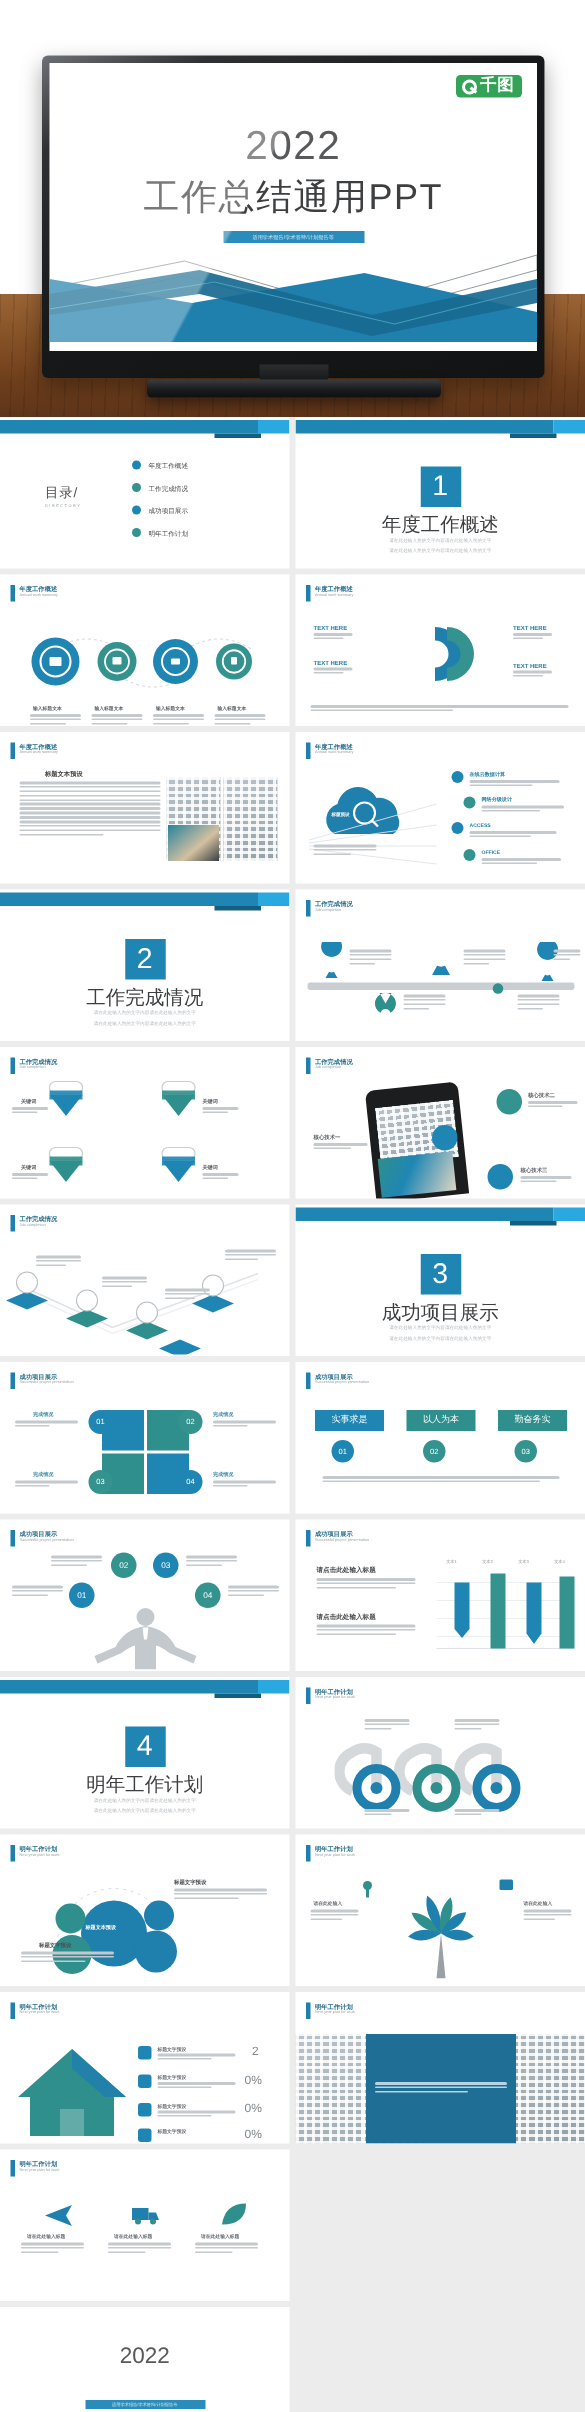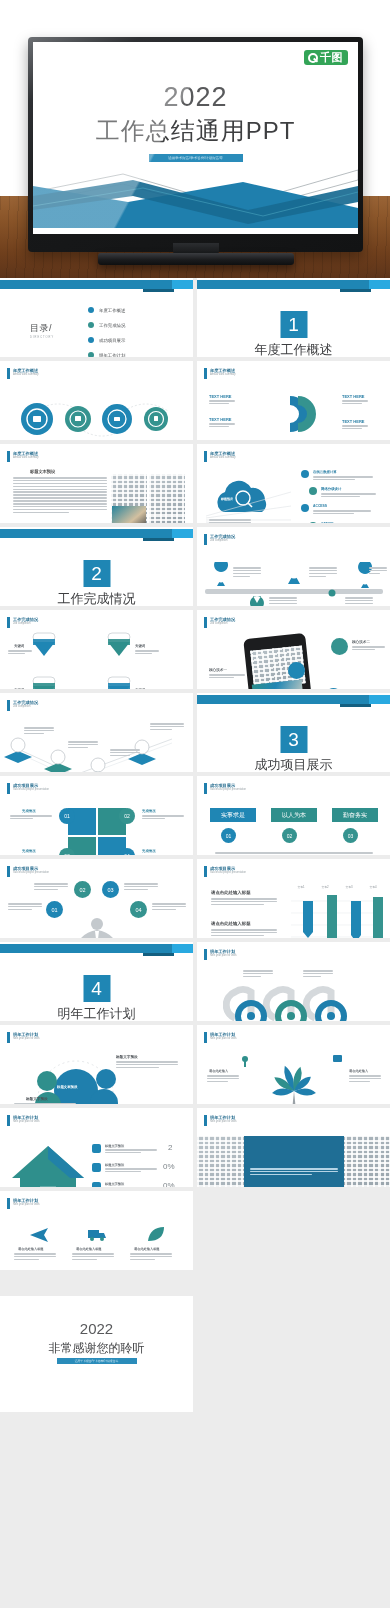--- a/index.html
+++ b/index.html
@@ -67,21 +67,21 @@
   .cover-sub {
     margin:7px auto 0; width:94px; height:8px; background:#2a8cba;
     color:#cfe8f4; font-size:3.4px; line-height:8px; text-align:center; letter-spacing:.1px;
   }
   .cover-waves { position:absolute; left:0; right:0; bottom:6px; height:66px; }
 
   
   .grid { position:relative; width:390px; padding:0; background:#ececec; }
   .row { display:flex; gap:4px; margin-bottom:4px; }
   .slide {
-    position:relative; width:193px; height:79px; background:#fff; overflow:hidden; flex:none;
+    position:relative; width:193px; height:101px; background:#fff; overflow:hidden; flex:none;
   }
 
   
   .s-head { position:absolute; left:7px; top:7px; display:flex; gap:3px; }
   .s-head .tick { width:3px; height:11px; background:#1f7fad; }
   .s-head .t1 { font-size:4.2px; color:#2a6f91; font-weight:bold; line-height:5px; }
   .s-head .t2 { font-size:2.6px; color:#9aa3a8; line-height:4px; }
 
   
   .sec-bar { position:absolute; left:0; top:0; width:100%; height:13px; }
@@ -974,21 +974,20 @@
             <i></i>
             <i style="width:60%"></i>
           </div>
       </div>
       <div style="width:193px;height:101px;background:#ececec"></div>
     </div>
 
     <div class="row">
       <div class="slide" style="height:116px">
         <div style="position:absolute;left:0;right:0;top:24px;text-align:center;font-size:15px;color:#58595b">2022</div>
-        <div style="position:absolute;left:0;right:0;top:44px;text-align:center;font-size:12px;color:#3e3f41">非常感谢您的聆听</div>
         <div style="position:absolute;left:50%;transform:translateX(-50%);top:62px;width:80px;height:6px;background:#2a8cba;color:#cfe8f4;font-size:2.8px;line-height:6px;text-align:center">适用学术报告/学术答辩/计划报告等</div>
 
       </div>
       <div style="width:193px;height:116px;background:#ececec"></div>
     </div>
 
   </div>
 </div>
 
 </body></html>

